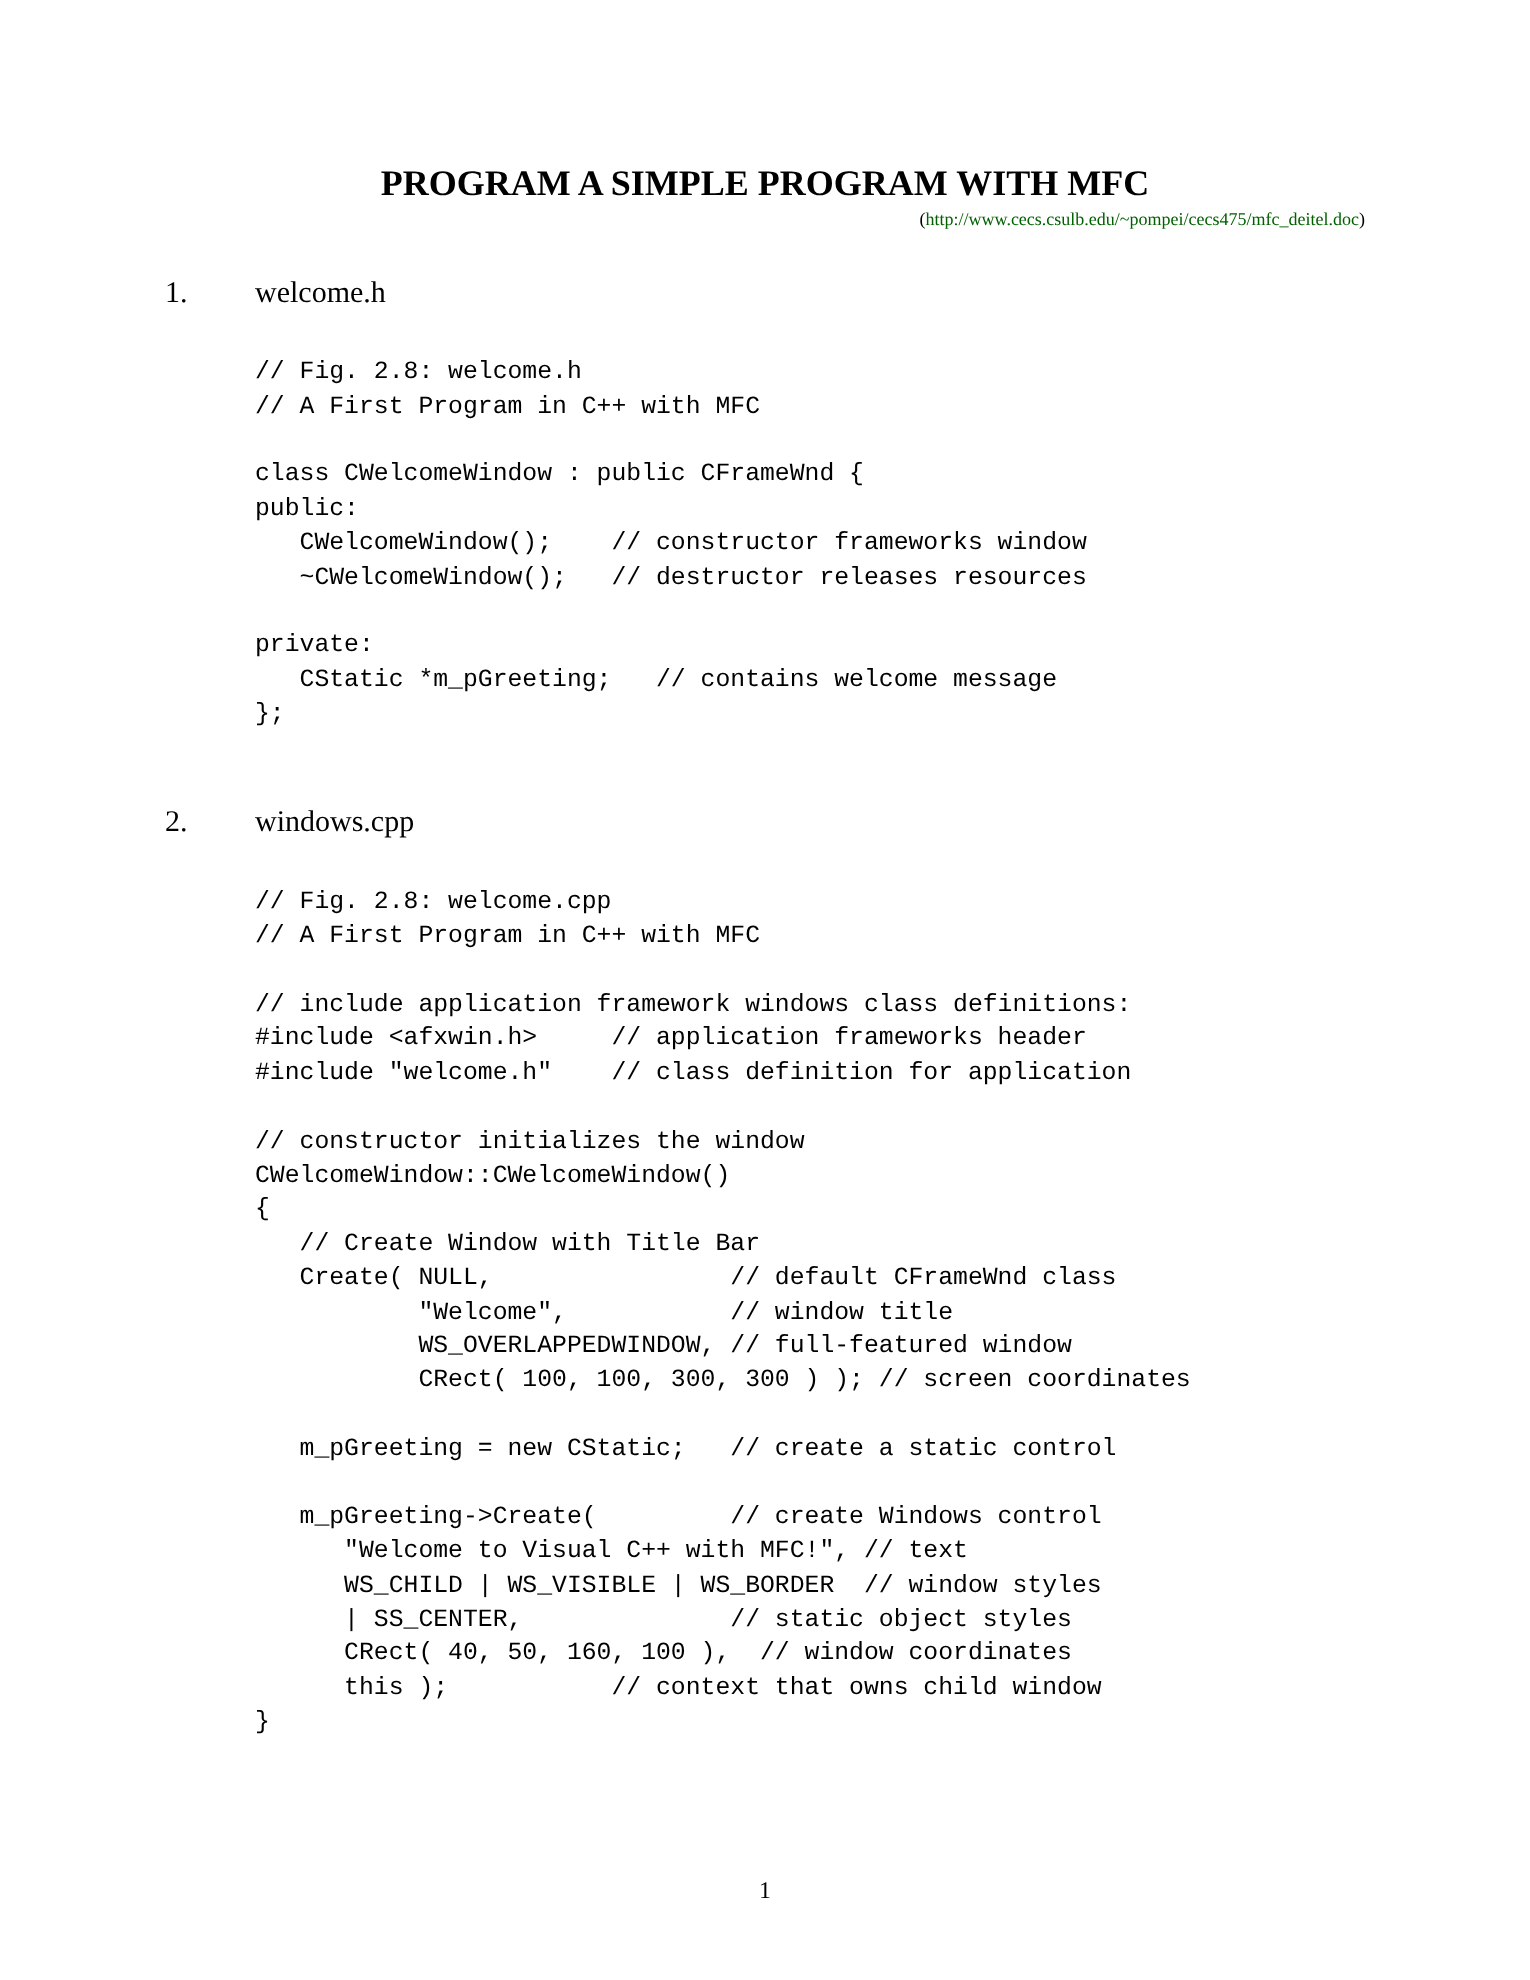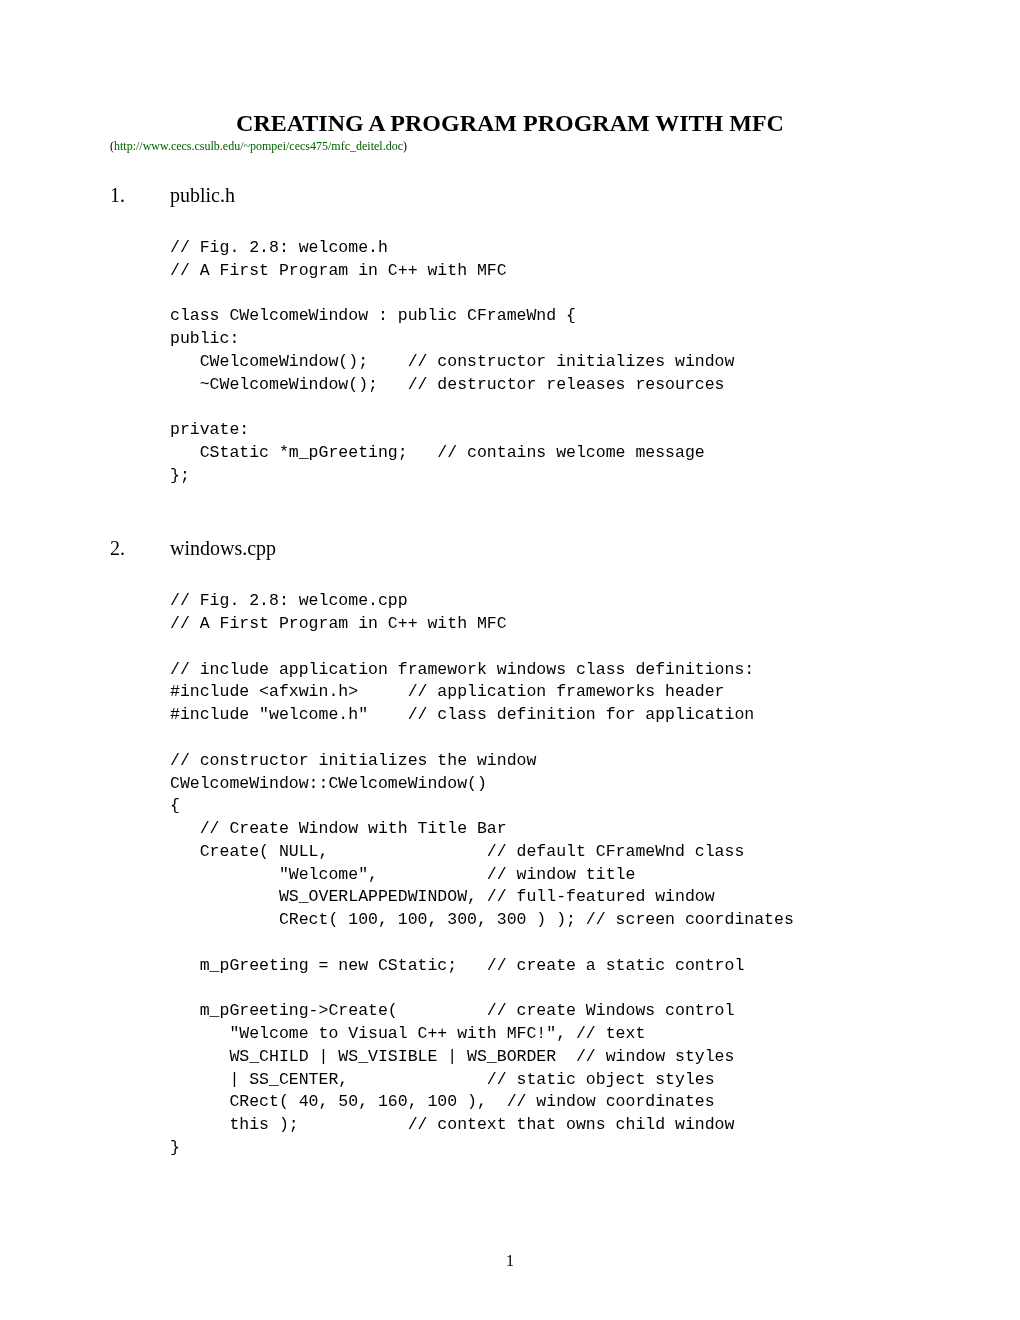--- a/index.html
+++ b/index.html
@@ -12,21 +12,21 @@
       box-sizing: border-box;
       padding: 110px 110px 40px 110px;
     }
     .title {
       text-align: center;
       font-weight: bold;
       font-size: 24px;
       margin-bottom: 2px;
     }
     .subtitle {
-      text-align: left;
+      text-align: right;
       font-size: 12px;
       margin-bottom: 30px;
     }
     .subtitle .paren {
       color: black;
     }
     .subtitle .link {
       color: #006000;
     }
     .section {
@@ -55,35 +55,35 @@
       bottom: 50px;
       left: 0;
       right: 0;
       text-align: center;
       font-size: 16px;
     }
   </style>
 </head>
 <body>
 
-<div class="title">CREATING A PROGRAM PROGRAM WITH MFC</div>
+<div class="title">PROGRAM A SIMPLE PROGRAM WITH MFC</div>
 <div class="subtitle">
   <span class="paren">(</span><span class="link">http://www.cecs.csulb.edu/~pompei/cecs475/mfc_deitel.doc</span><span class="paren">)</span>
 </div>
 
 <div class="section">
   <div class="section-number">1.</div>
-  <div class="section-title">public.h</div>
+  <div class="section-title">welcome.h</div>
 </div>
 <div class="code-block">// Fig. 2.8: welcome.h
 // A First Program in C++ with MFC
 
 class CWelcomeWindow : public CFrameWnd {
 public:
-   CWelcomeWindow();    // constructor initializes window
+   CWelcomeWindow();    // constructor frameworks window
    ~CWelcomeWindow();   // destructor releases resources
 
 private:
    CStatic *m_pGreeting;   // contains welcome message
 };</div>
 
 <div class="section">
   <div class="section-number">2.</div>
   <div class="section-title">windows.cpp</div>
 </div>

